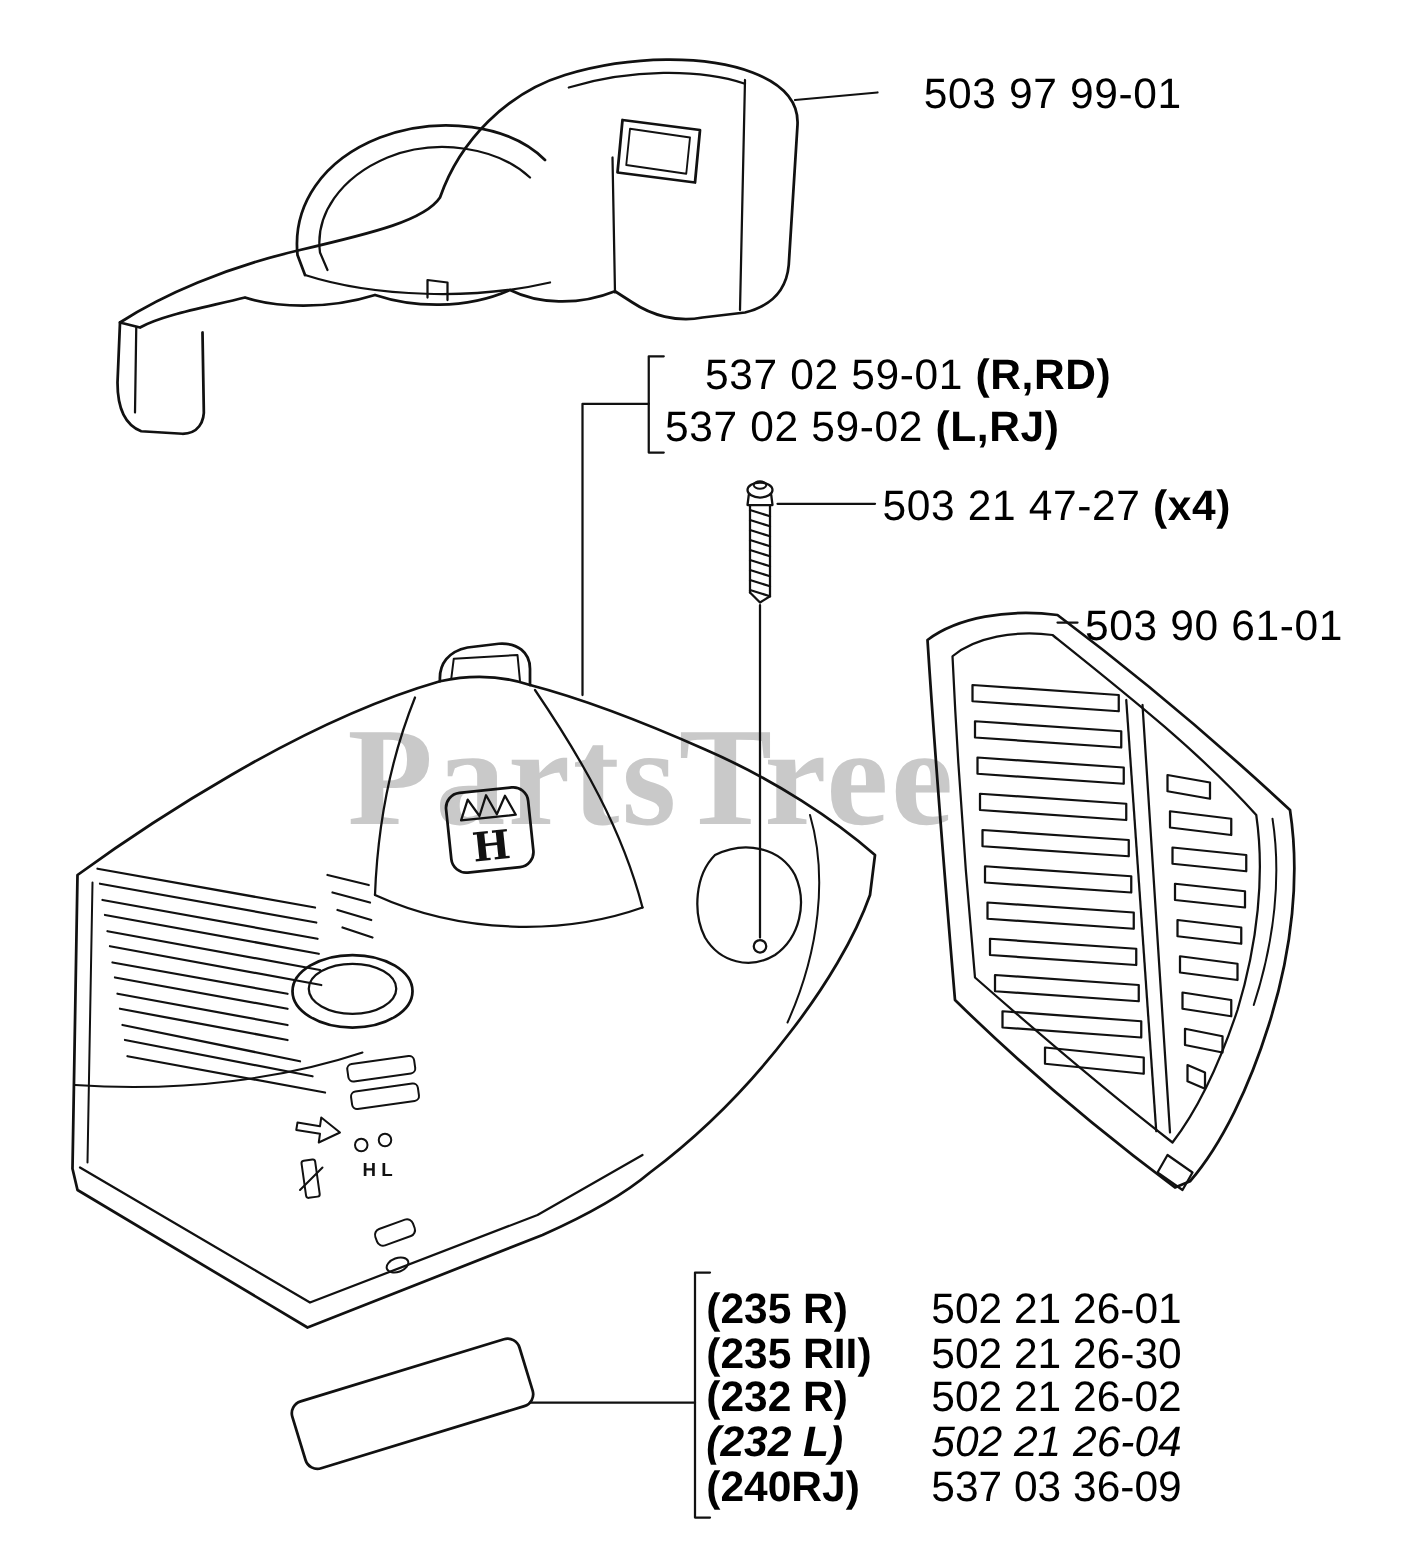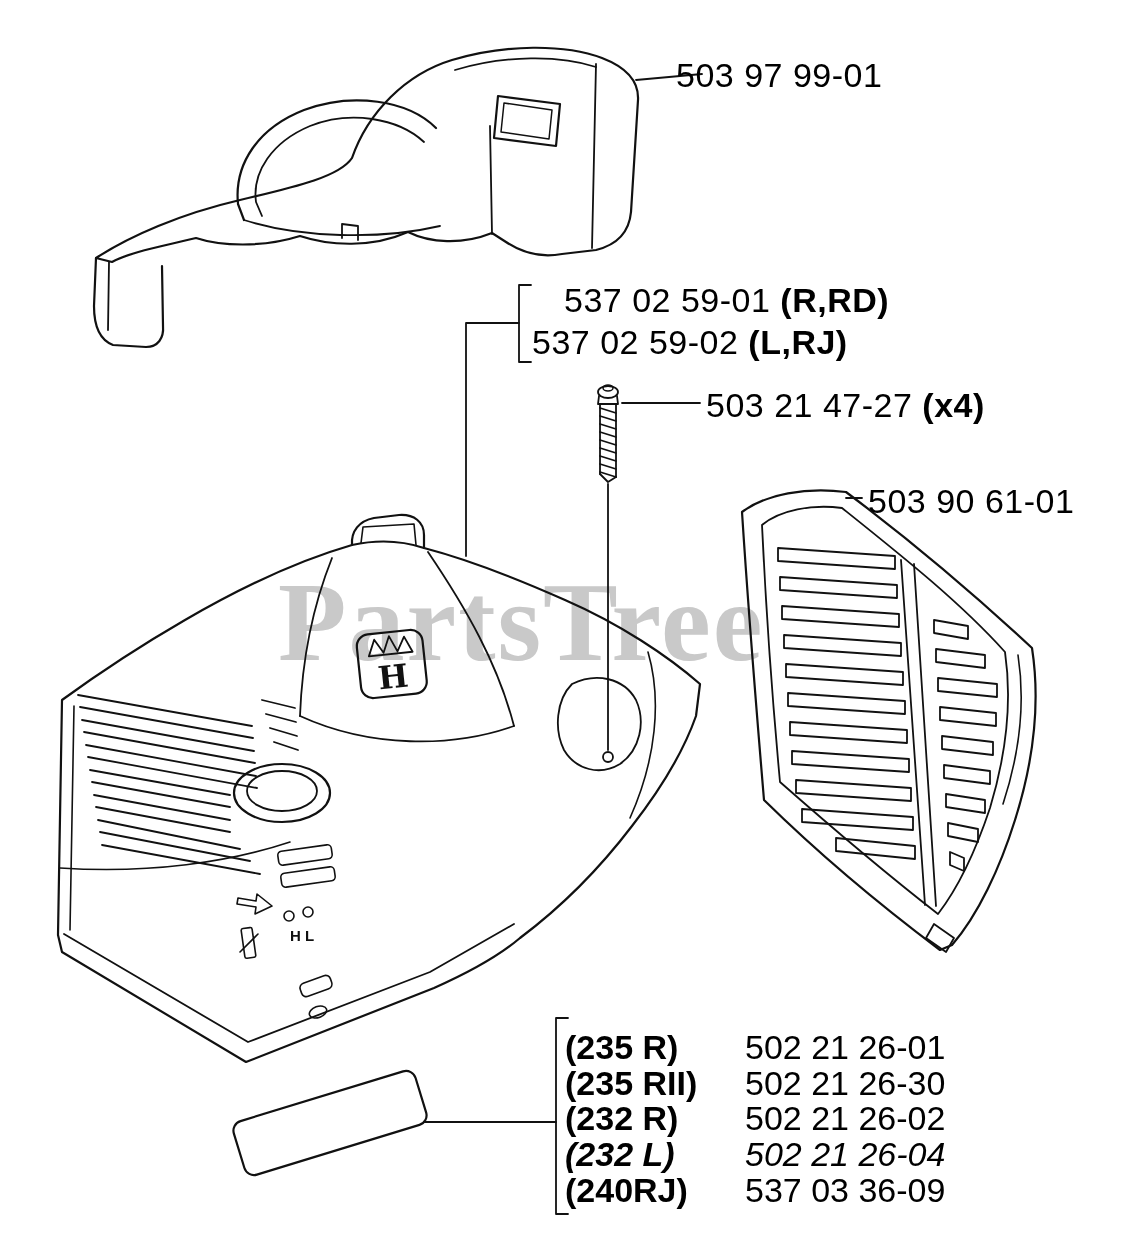--- a/index.html
+++ b/index.html
@@ -154,21 +154,21 @@
       <path d="M 531 285 L 519 285 L 519 362 L 531 362"></path>
       <path d="M 519 323 L 466 323 L 466 556"></path>
       <path d="M 622 403 L 700 403"></path>
       <path d="M 608 484 L 608 750"></path>
       <path d="M 846 498 L 862 498"></path>
       <path d="M 568 1018 L 556 1018 L 556 1214 L 568 1214"></path>
       <path d="M 556 1122 L 424 1122"></path>
     </g>
   </svg>
 
-  <div class="callout" style="left:676px;top:56px;text-align:right;">
+  <div class="callout" style="left:739px;top:56px;text-align:right;">
     <span>503 97 99-01</span>
   </div>
 
   <div class="callout" style="left:564px;top:281px;">
     <span>537 02 59-01</span>
     <span class="b">(R,RD)</span>
   </div>
   <div class="callout" style="left:532px;top:323px;">
     <span>537 02 59-02</span>
     <span class="b">(L,RJ)</span>

